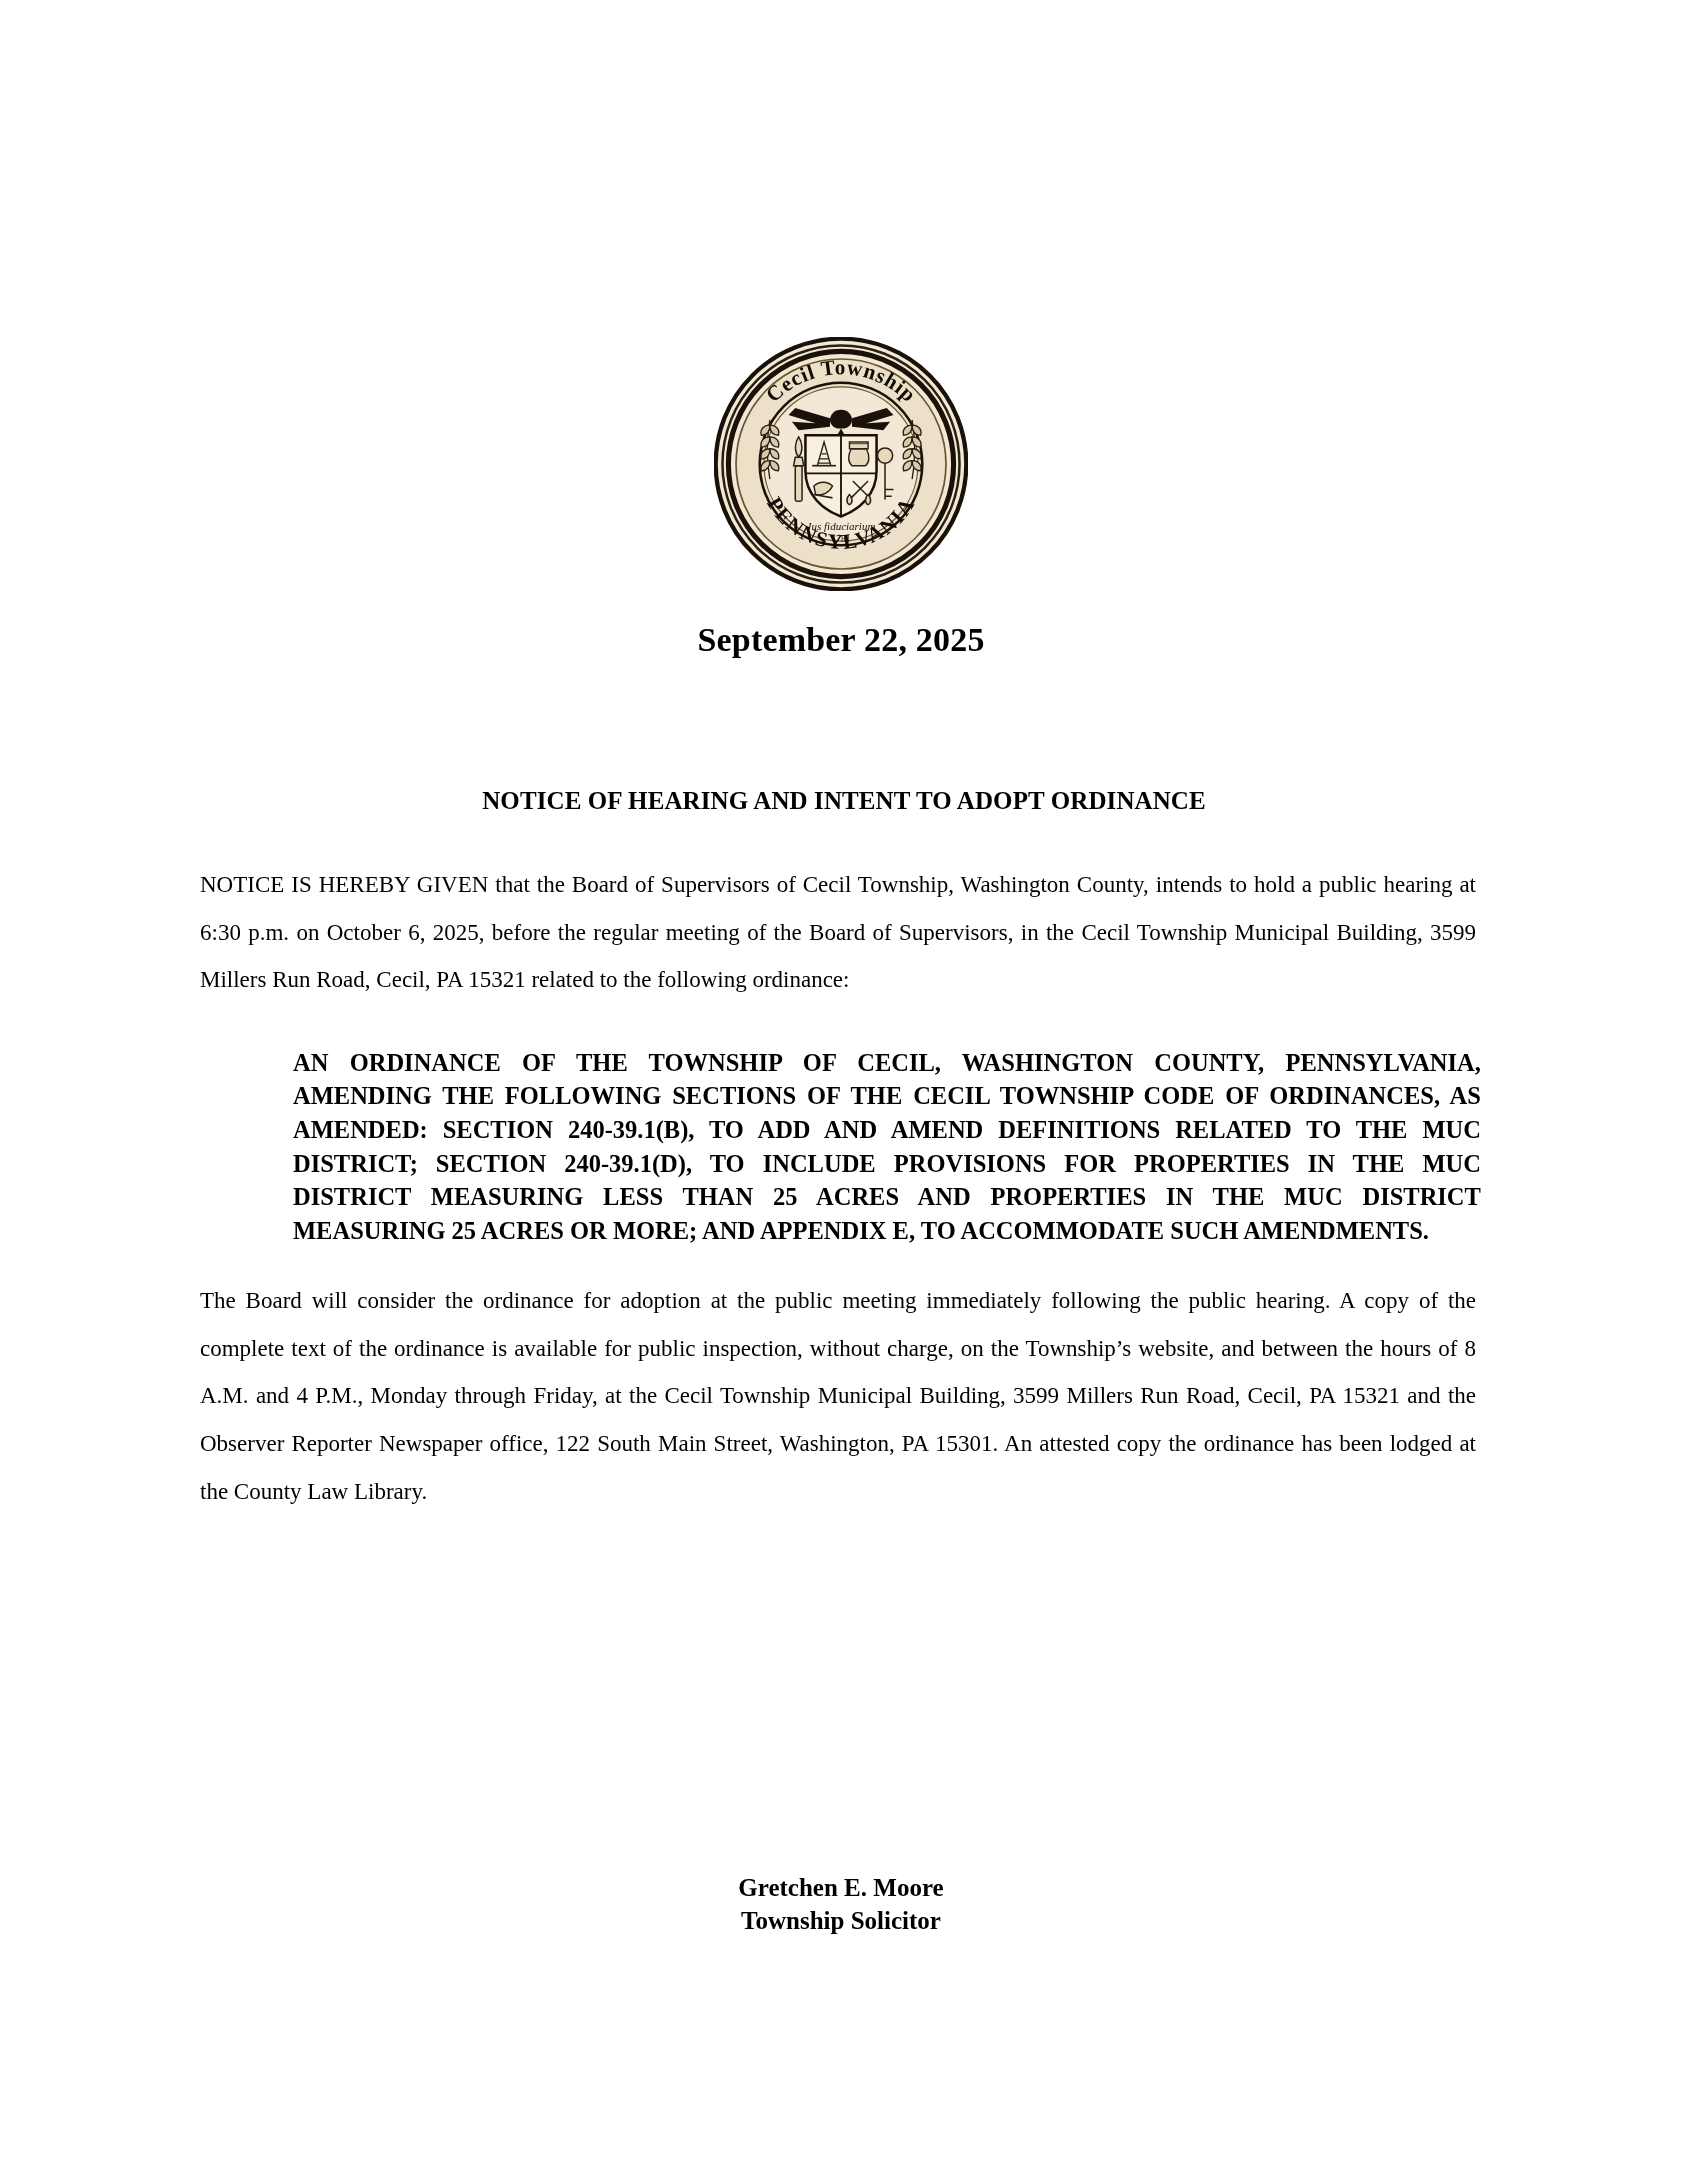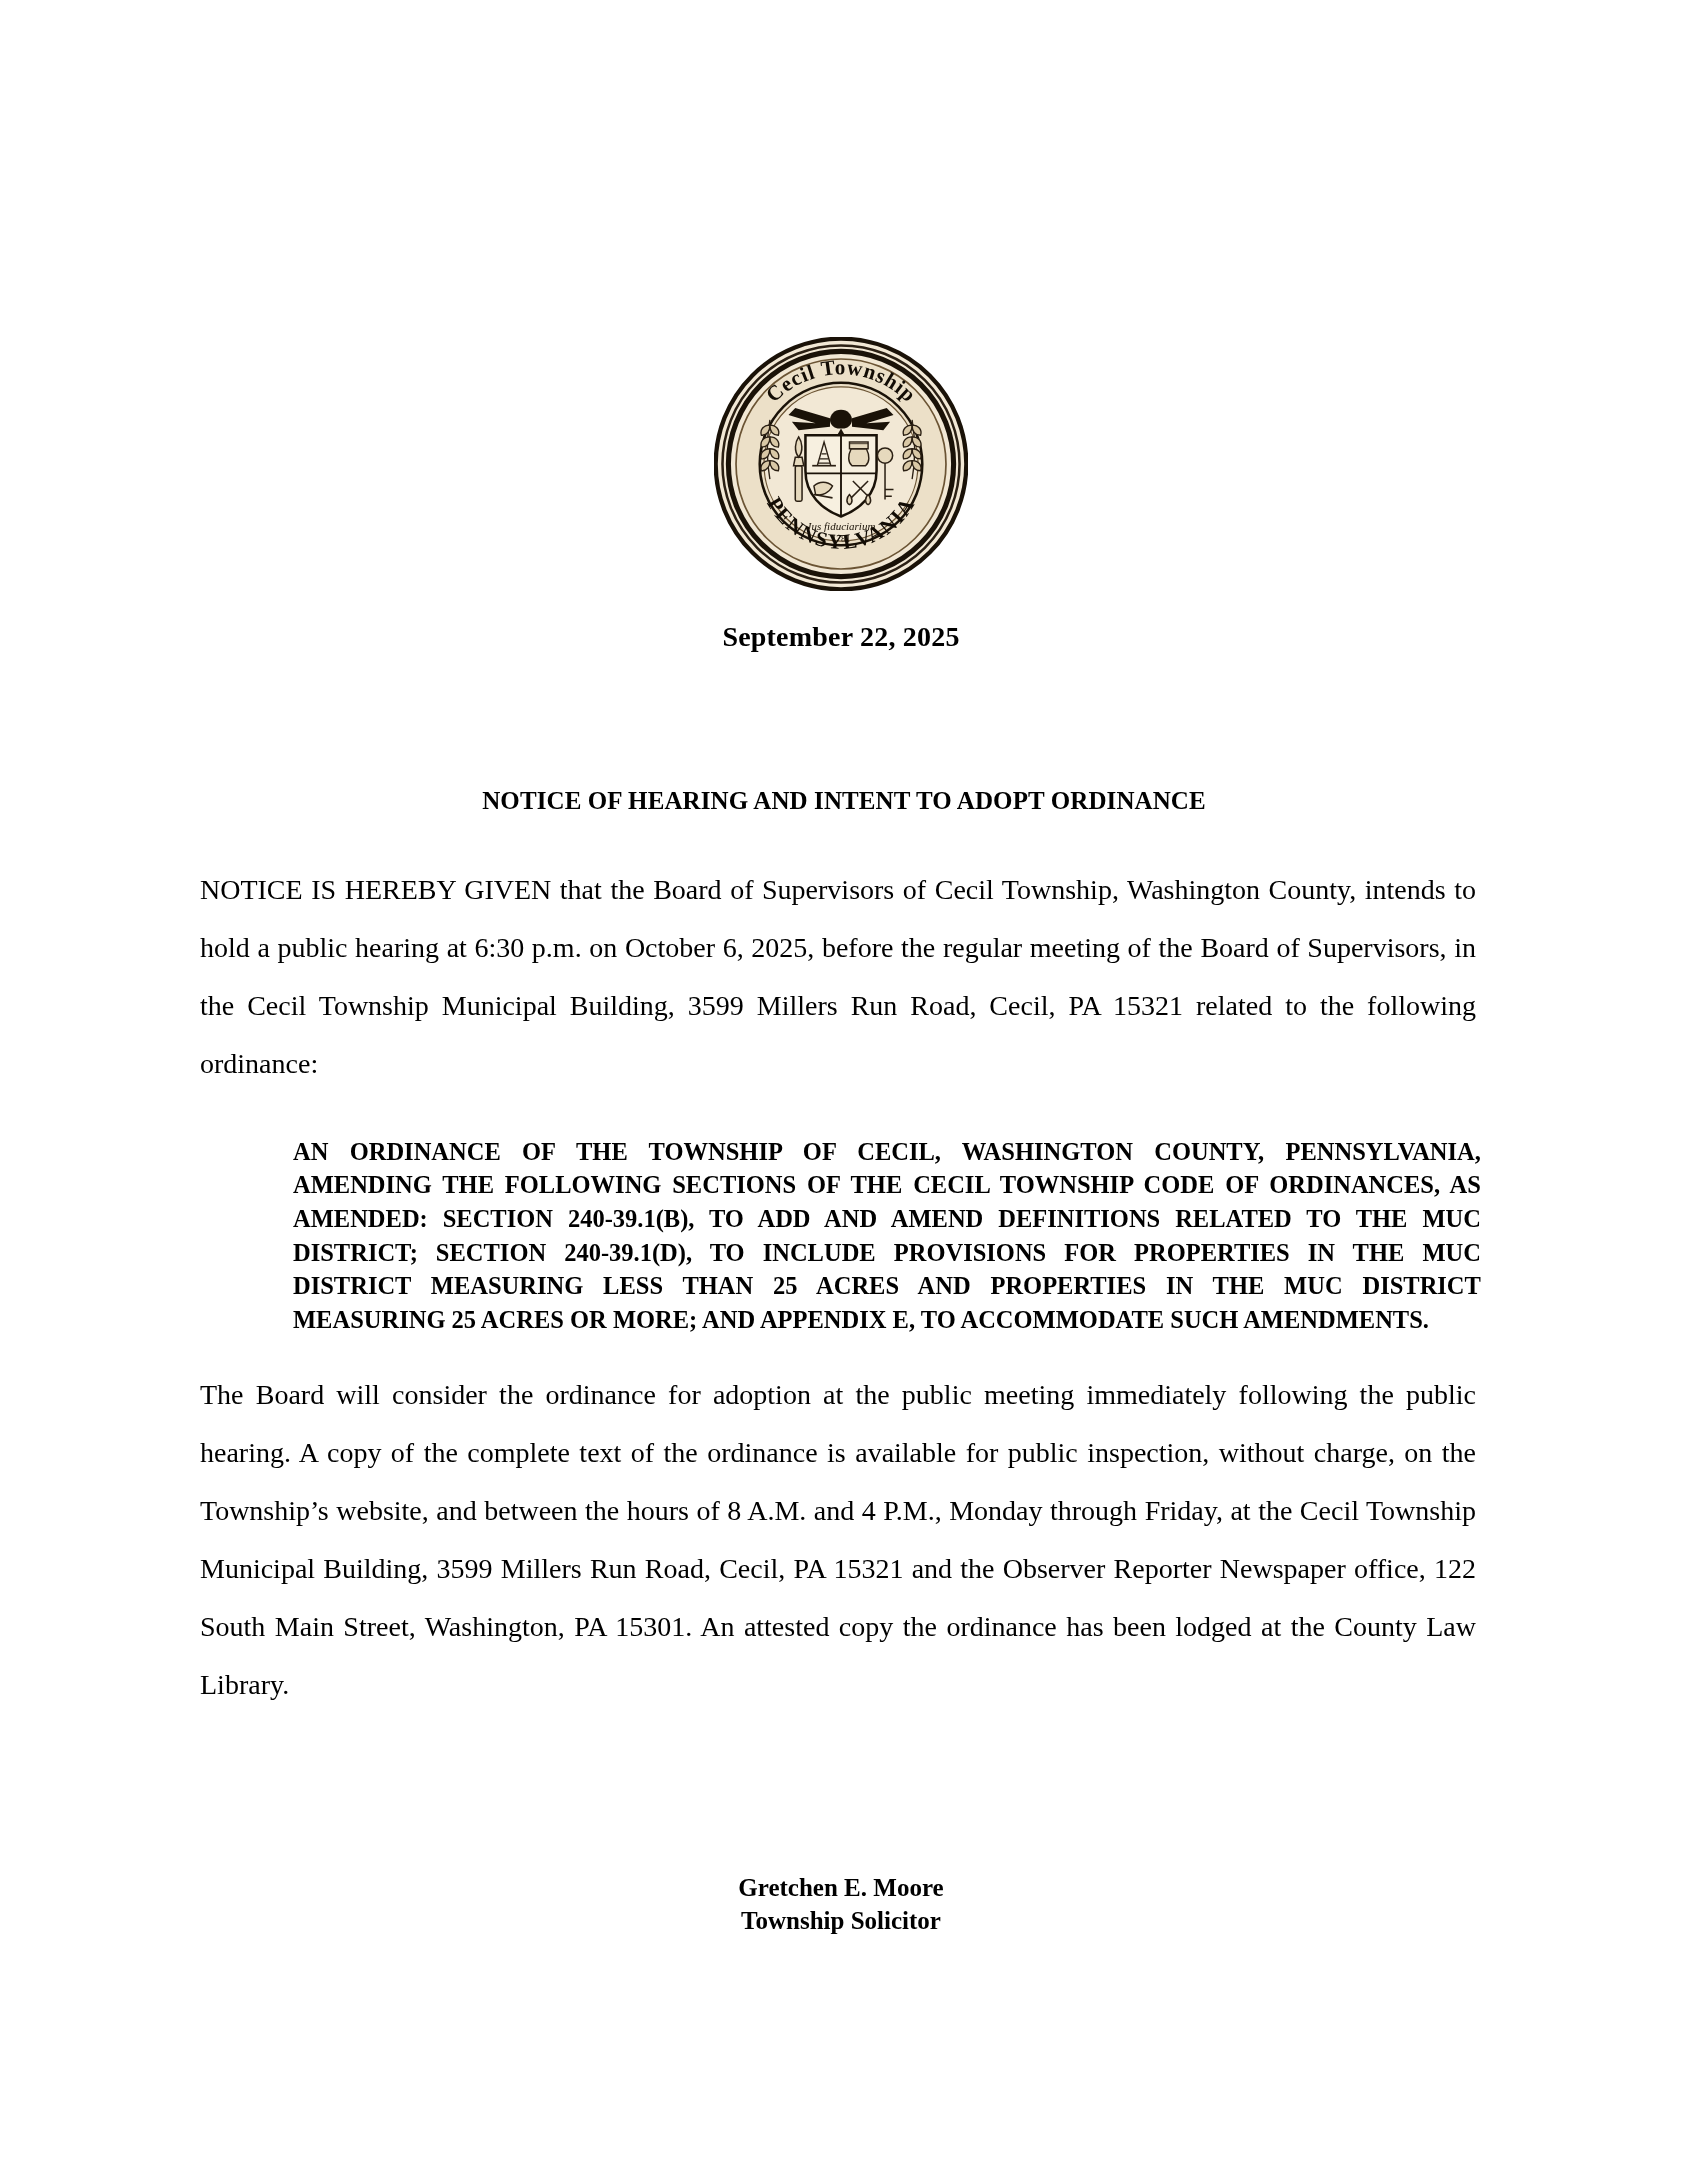--- a/index.html
+++ b/index.html
@@ -38,21 +38,21 @@
   .seal svg { display: block; width: 254px; height: 254px; }
 
   
   .date-line {
     position: absolute;
     top: 621px;
     left: 0;
     width: 100%;
     text-align: center;
     font-weight: bold;
-    font-size: 28px;
+    font-size: 34px;
     letter-spacing: 0.2px;
   }
 
   
   .content {
     position: absolute;
     top: 787px;
     left: 200px;
     width: 1288px;
   }
@@ -60,21 +60,21 @@
   .doc-title {
     text-align: center;
     font-weight: bold;
     font-size: 25px;
     letter-spacing: 0.1px;
     margin: 0 0 46px 0;
   }
 
   p.body-para {
     margin: 0 12px 25px 0;
-    font-size: 28px;
+    font-size: 23px;
     line-height: 2.07;
     text-align: justify;
     text-justify: inter-word;
     hyphens: none;
   }
   p.body-para:last-child { margin-bottom: 0; }
 
   .ordinance-block {
     margin: 42px 0 30px 0;
     padding-left: 93px;

